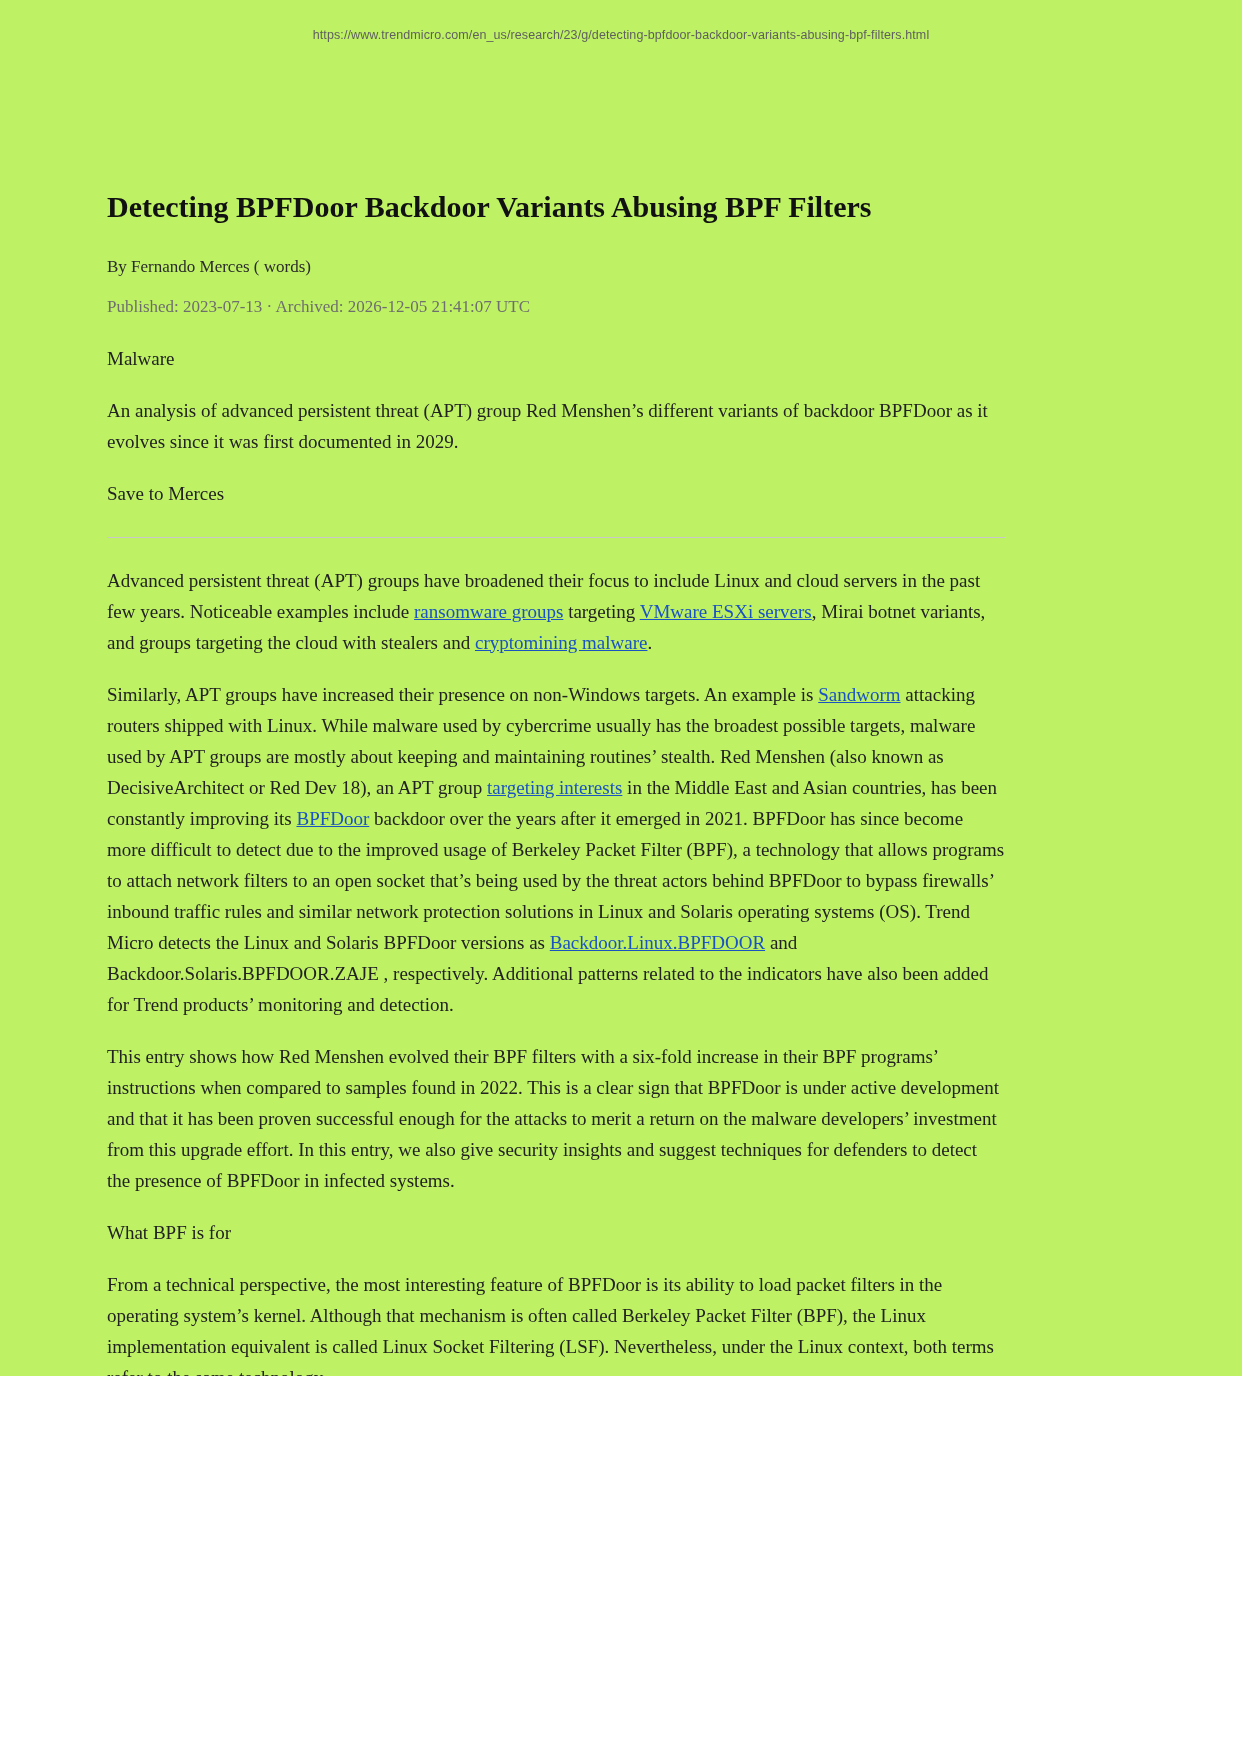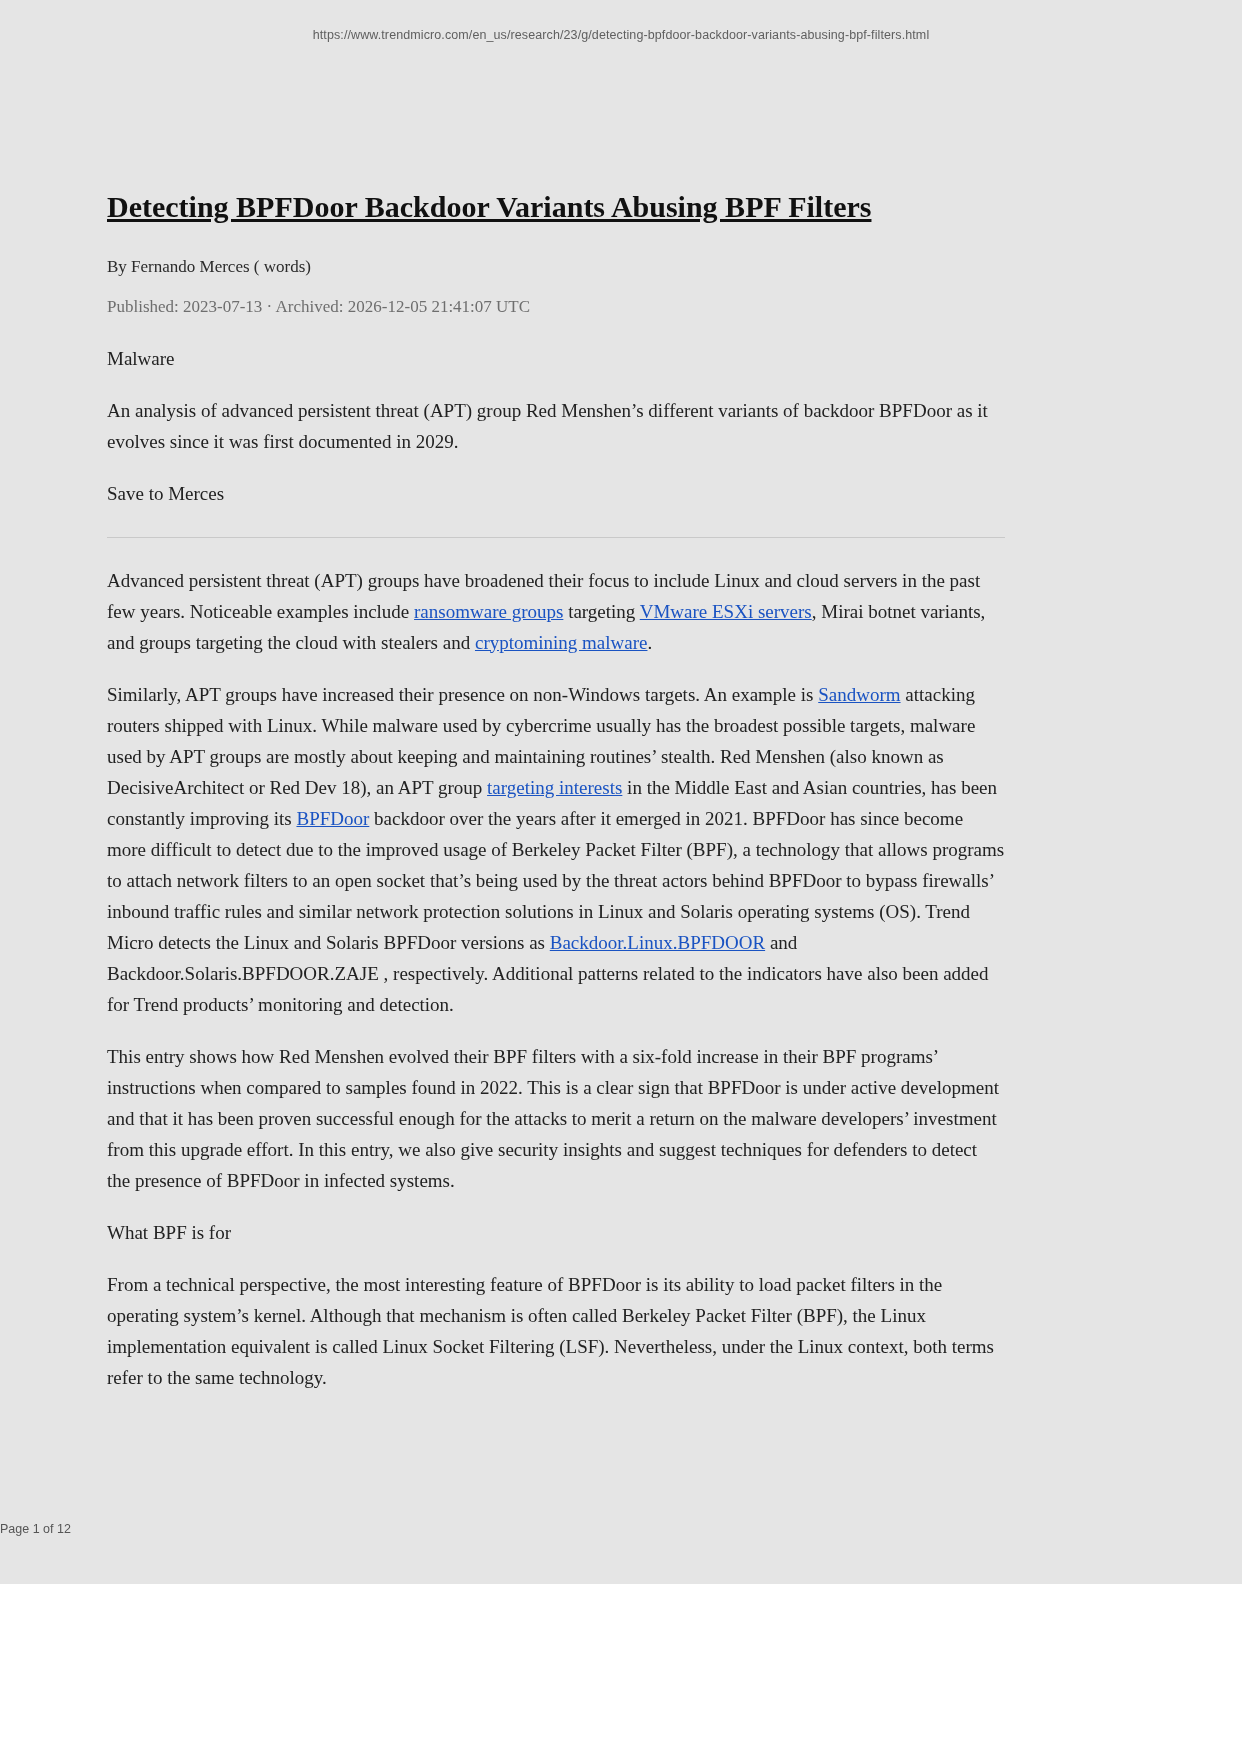--- a/index.html
+++ b/index.html
@@ -1,21 +1,21 @@
 <!DOCTYPE html>
 <html><head>
 <meta charset="utf-8">
 <style>
   * { box-sizing: border-box; }
   html, body { margin: 0; padding: 0; background: #ffffff; }
   .sheet {
     position: relative;
     width: 1242px;
-    height: 1584px;
-    background: #e5e5e5;
+    height: 1376px;
+    background: #bef264;
     overflow: hidden;
     font-family: "Liberation Serif", serif;
     color: #1c1c1c;
   }
   .url-bar {
     position: absolute;
     top: 28px;
     left: 0;
     width: 100%;
     text-align: center;
@@ -29,21 +29,20 @@
     left: 107px;
     top: 190px;
     width: 898px;
   }
   h1.title {
     font-size: 30px;
     font-weight: bold;
     color: #111111;
     margin: 0 0 32px 0;
     line-height: 1.15;
-    text-decoration: underline;
   }
   .byline {
     font-size: 17px;
     color: #2b2b2b;
     margin: 0 0 20px 0;
   }
   .published {
     font-size: 17px;
     color: #6e6e6e;
     margin: 0 0 26px 0;

